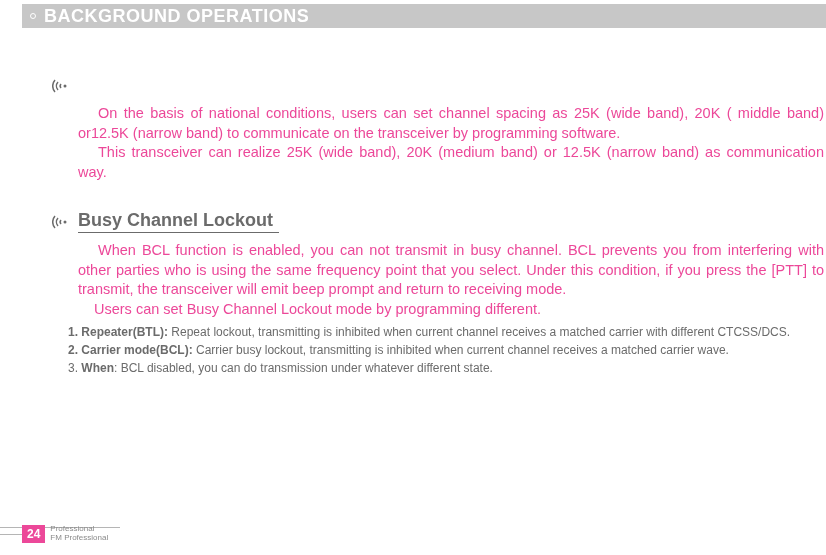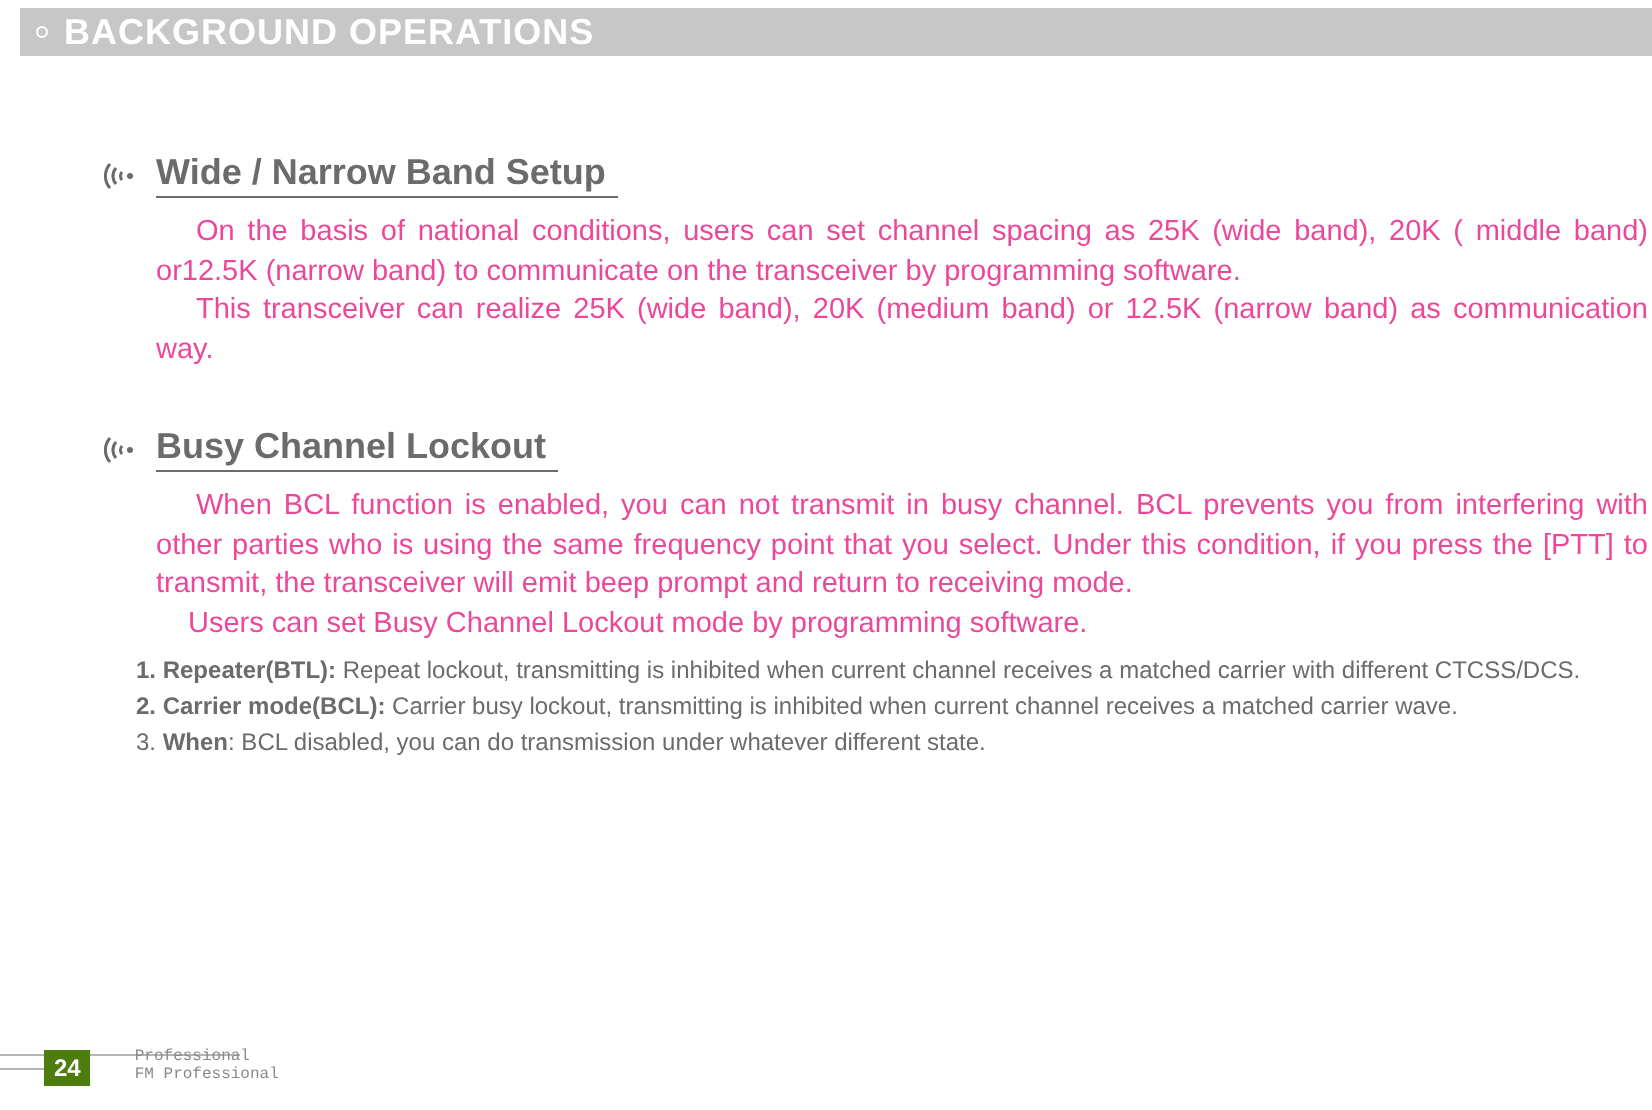--- a/index.html
+++ b/index.html
@@ -7,21 +7,21 @@
       width: 826px;
       height: 555px;
       font-family: Arial, Helvetica, sans-serif;
       background: #fff;
       color: #6b6b6b;
       position: relative;
       overflow: hidden;
     }
     .header-bar {
       margin-top: 4px;
-      margin-left: 10px;
+      margin-left: 22px;
       margin-right: 0;
       height: 24px;
       background: #c7c7c7;
       display: flex;
       align-items: center;
       padding-left: 8px;
     }
     .header-dot {
       width: 6px;
       height: 6px;
@@ -101,31 +101,31 @@
       width: 100%;
       display: flex;
       align-items: center;
     }
     .footer-line {
       height: 1px;
       background: #b5b5b5;
       flex: 0 0 22px;
     }
     .page-num {
-      background: #4d7c0f;
+      background: #ec4899;
       color: #fff;
       font-size: 12px;
       padding: 2px 5px;
       font-weight: bold;
     }
     .footer-text {
-      margin-left: 22px;
+      margin-left: 5px;
       font-size: 8px;
       color: #8a8a8a;
-      font-family: Liberation Mono, monospace;
+      font-family: Liberation Sans, sans-serif;
       line-height: 1.1;
     }
     .footer-line2 {
       position: absolute;
       bottom: 27px;
       left: 0;
       width: 120px;
       height: 1px;
       background: #b5b5b5;
     }
@@ -141,41 +141,40 @@
 <div class="content">
 
   <div class="section">
     <div class="section-header">
       <svg class="wave-icon" viewBox="0 0 20 20">
         <path d="M3 4 A 9 9 0 0 0 3 16" stroke="#6b6b6b" stroke-width="1.5" fill="none"></path>
         <path d="M6 6 A 6 6 0 0 0 6 14" stroke="#6b6b6b" stroke-width="1.5" fill="none"></path>
         <path d="M9 8 A 3 3 0 0 0 9 12" stroke="#6b6b6b" stroke-width="1.5" fill="none"></path>
         <circle cx="13" cy="10" r="1.5" fill="#6b6b6b"></circle>
       </svg>
-      <span class="section-title">Wide / Narrow Band Setup</span>
     </div>
     <div class="section-body">
       <p>On the basis of national conditions, users can set channel spacing as 25K (wide band), 20K ( middle band) or12.5K (narrow band) to communicate on the transceiver by programming software.</p>
       <p>This transceiver can realize 25K (wide band), 20K (medium band) or 12.5K (narrow band) as communication way.</p>
     </div>
   </div>
 
   <div class="section">
     <div class="section-header">
       <svg class="wave-icon" viewBox="0 0 20 20">
         <path d="M3 4 A 9 9 0 0 0 3 16" stroke="#6b6b6b" stroke-width="1.5" fill="none"></path>
         <path d="M6 6 A 6 6 0 0 0 6 14" stroke="#6b6b6b" stroke-width="1.5" fill="none"></path>
         <path d="M9 8 A 3 3 0 0 0 9 12" stroke="#6b6b6b" stroke-width="1.5" fill="none"></path>
         <circle cx="13" cy="10" r="1.5" fill="#6b6b6b"></circle>
       </svg>
       <span class="section-title">Busy Channel Lockout</span>
     </div>
     <div class="section-body">
       <p>When BCL function is enabled, you can not transmit in busy channel. BCL prevents you from interfering with other parties who is using the same frequency point that you select. Under this condition, if you press the [PTT] to transmit, the transceiver will emit beep prompt and return to receiving mode.</p>
-      <p style="text-indent:16px;">Users can set Busy Channel Lockout mode by programming software.</p>
+      <p style="text-indent:16px;">Users can set Busy Channel Lockout mode by programming different.</p>
     </div>
     <div class="list-items">
       <div class="list-item">
         <span class="num bold">1. </span><span class="bold">Repeater(BTL): </span><span>Repeat lockout, transmitting is inhibited when current channel receives a matched carrier with different CTCSS/DCS.</span>
       </div>
       <div class="list-item">
         <span class="num bold">2. </span><span class="bold">Carrier mode(BCL): </span><span>Carrier busy lockout, transmitting is inhibited when current channel receives a matched carrier wave.</span>
       </div>
       <div class="list-item">
         <span class="num">3. </span><span class="bold"> When</span><span>: BCL disabled, you can do transmission under whatever different state.</span>

